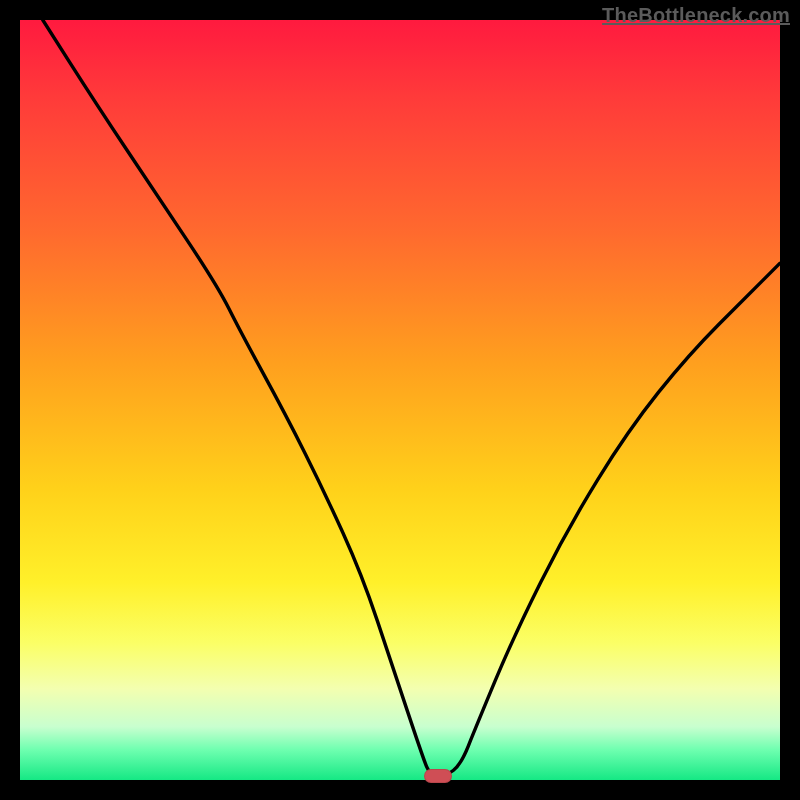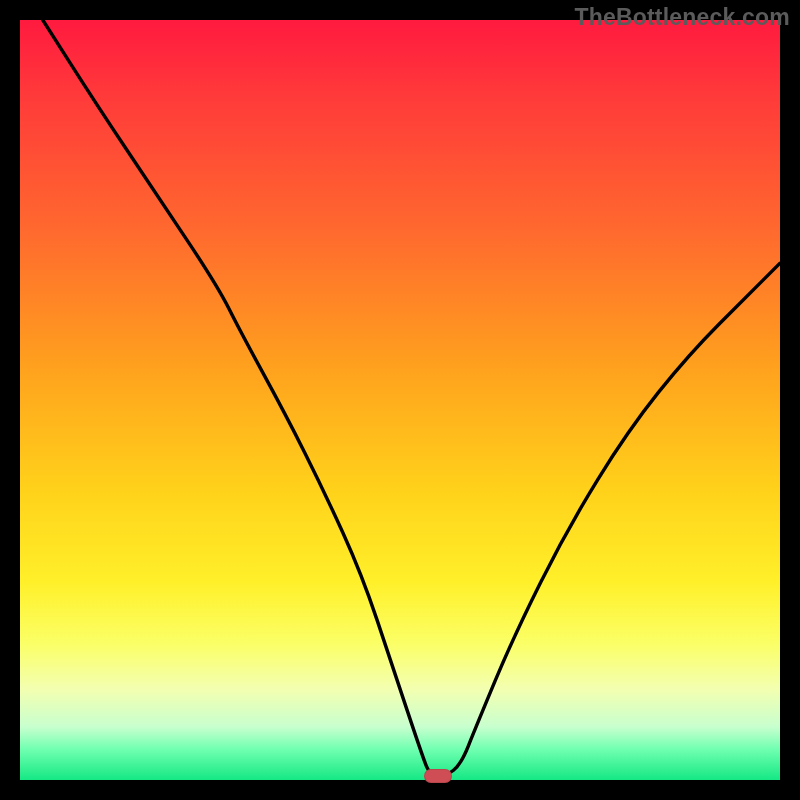--- a/index.html
+++ b/index.html
@@ -15,25 +15,26 @@
     position: relative;
     width: 800px;
     height: 800px;
     background: #000;
   }
   .watermark {
     position: absolute;
     top: 4px;
     right: 10px;
     color: #5b5b5b;
-    font-size: 23px;
+    font-size: 20px;
     font-weight: 600;
     letter-spacing: 0.2px;
     z-index: 50;
     user-select: none;
+    text-decoration: underline;
   }
   .plot-area {
     position: absolute;
     left: 20px;
     top: 20px;
     width: 760px;
     height: 760px;
     background: linear-gradient(to bottom,
       #ff1a3f 0%,
       #ff3a3a 10%,

